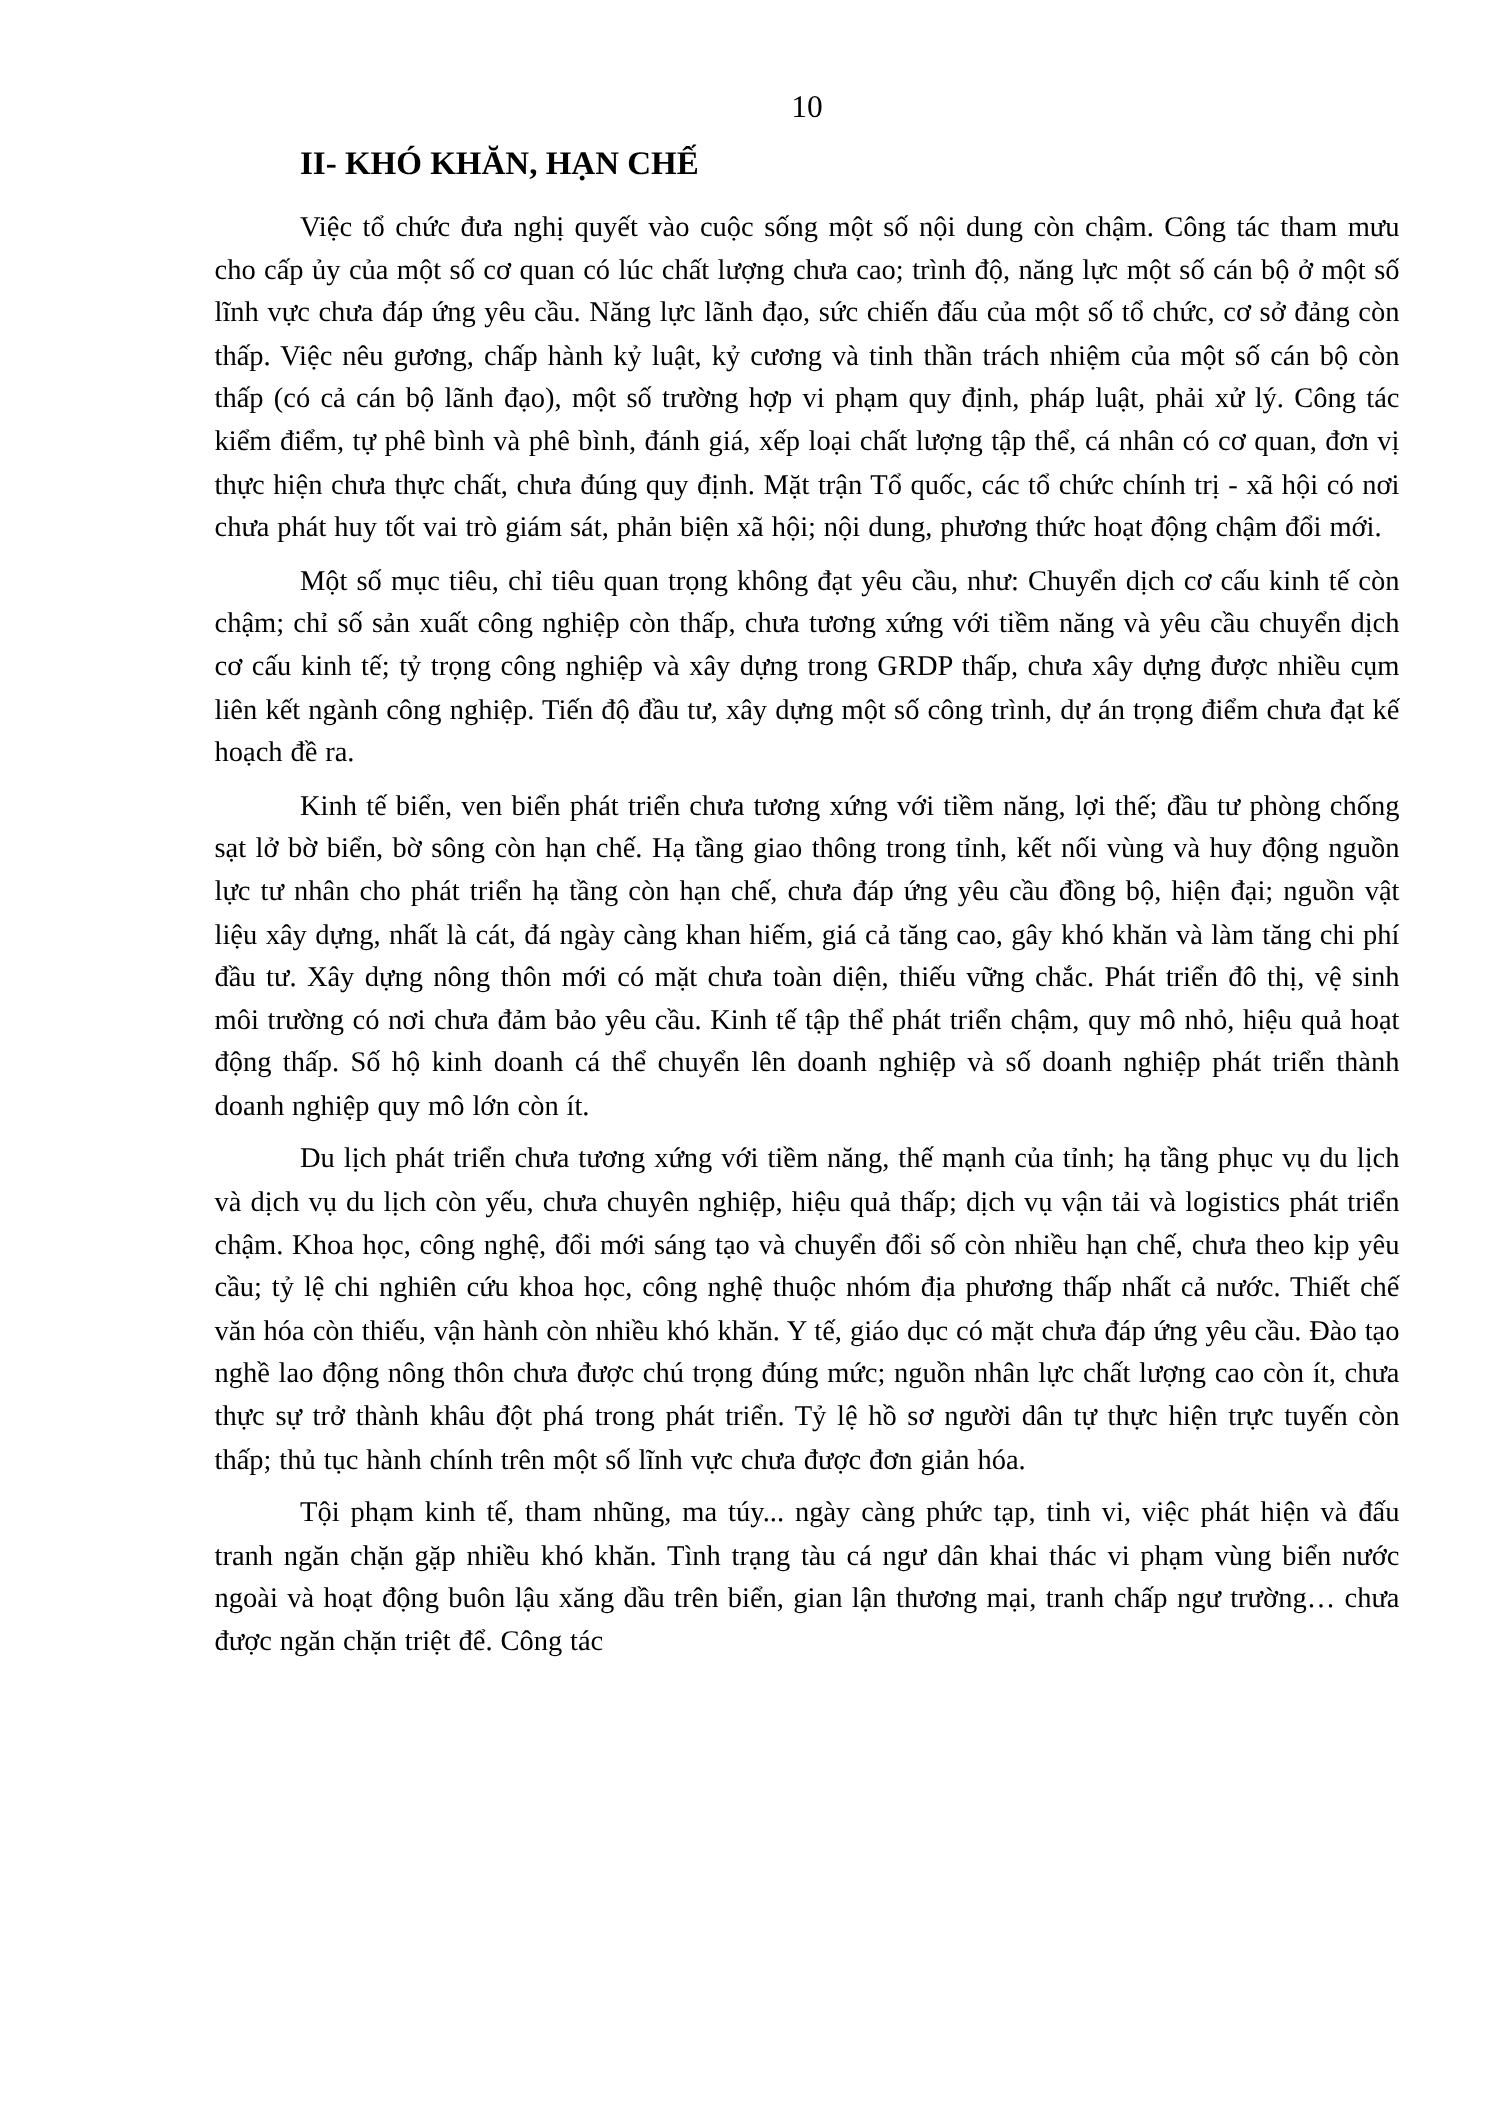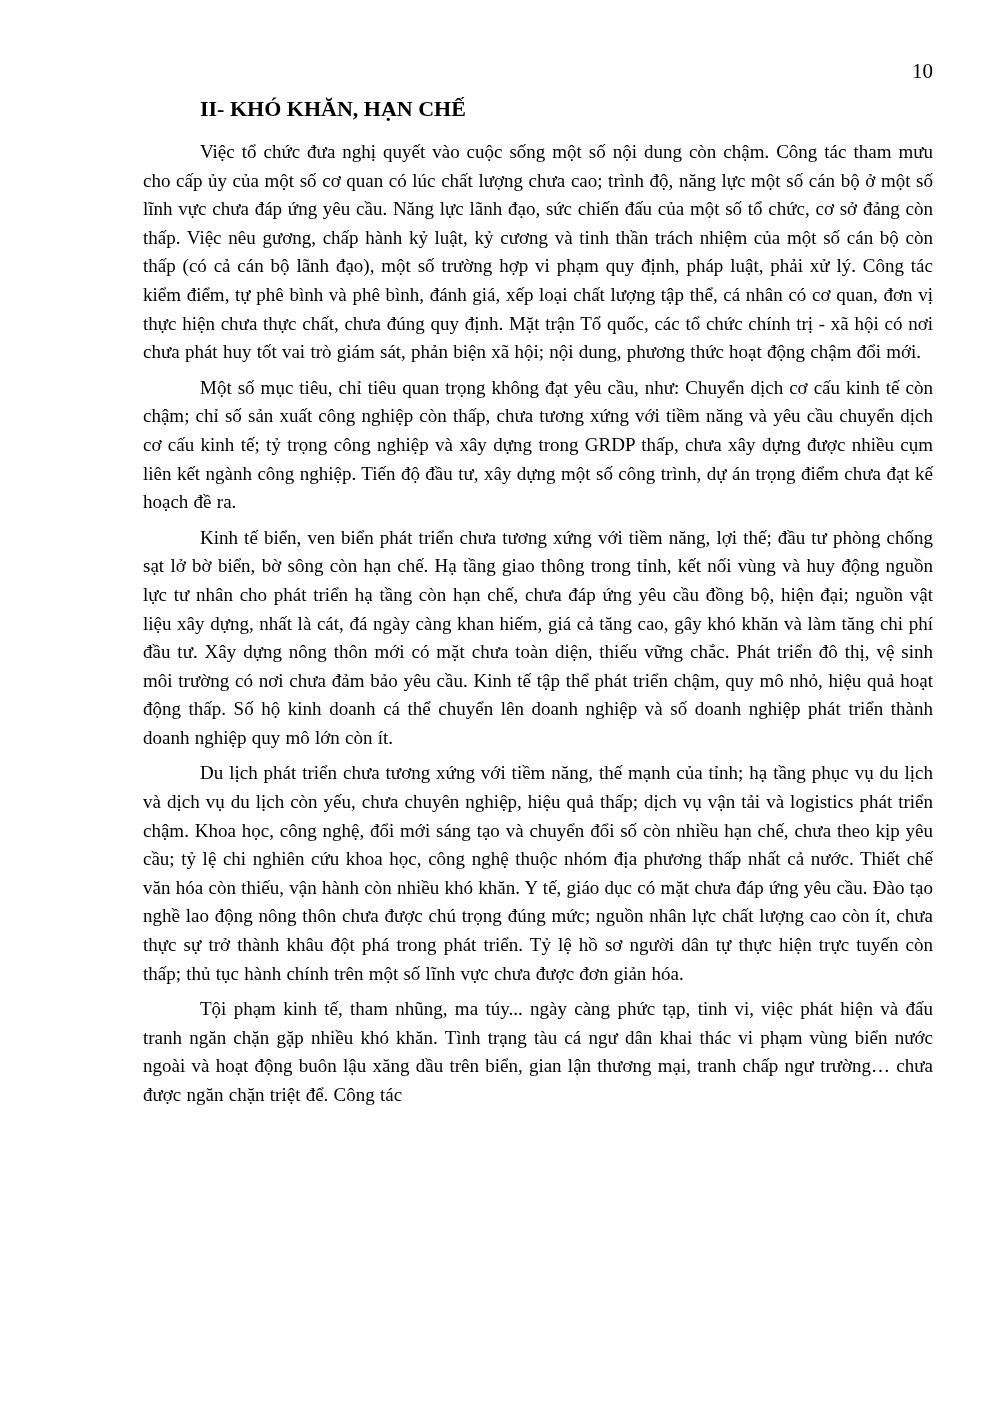--- a/index.html
+++ b/index.html
@@ -14,21 +14,21 @@
     box-sizing: border-box;
     background: #ffffff;
     color: #000000;
     font-family: "Liberation Serif", "DejaVu Serif", serif;
     padding: 60px 67px 0 143px;
     overflow: hidden;
   }
   .page-number {
     font-size: 21px;
     line-height: 23px;
-    text-align: right;
+    text-align: center;
     margin: 0 0 13px 0;
   }
   .heading {
     font-size: 22px;
     line-height: 26px;
     font-weight: bold;
     margin: 0 0 16px 57px;
     font-family: Liberation Serif, serif;
   }
   .para {

